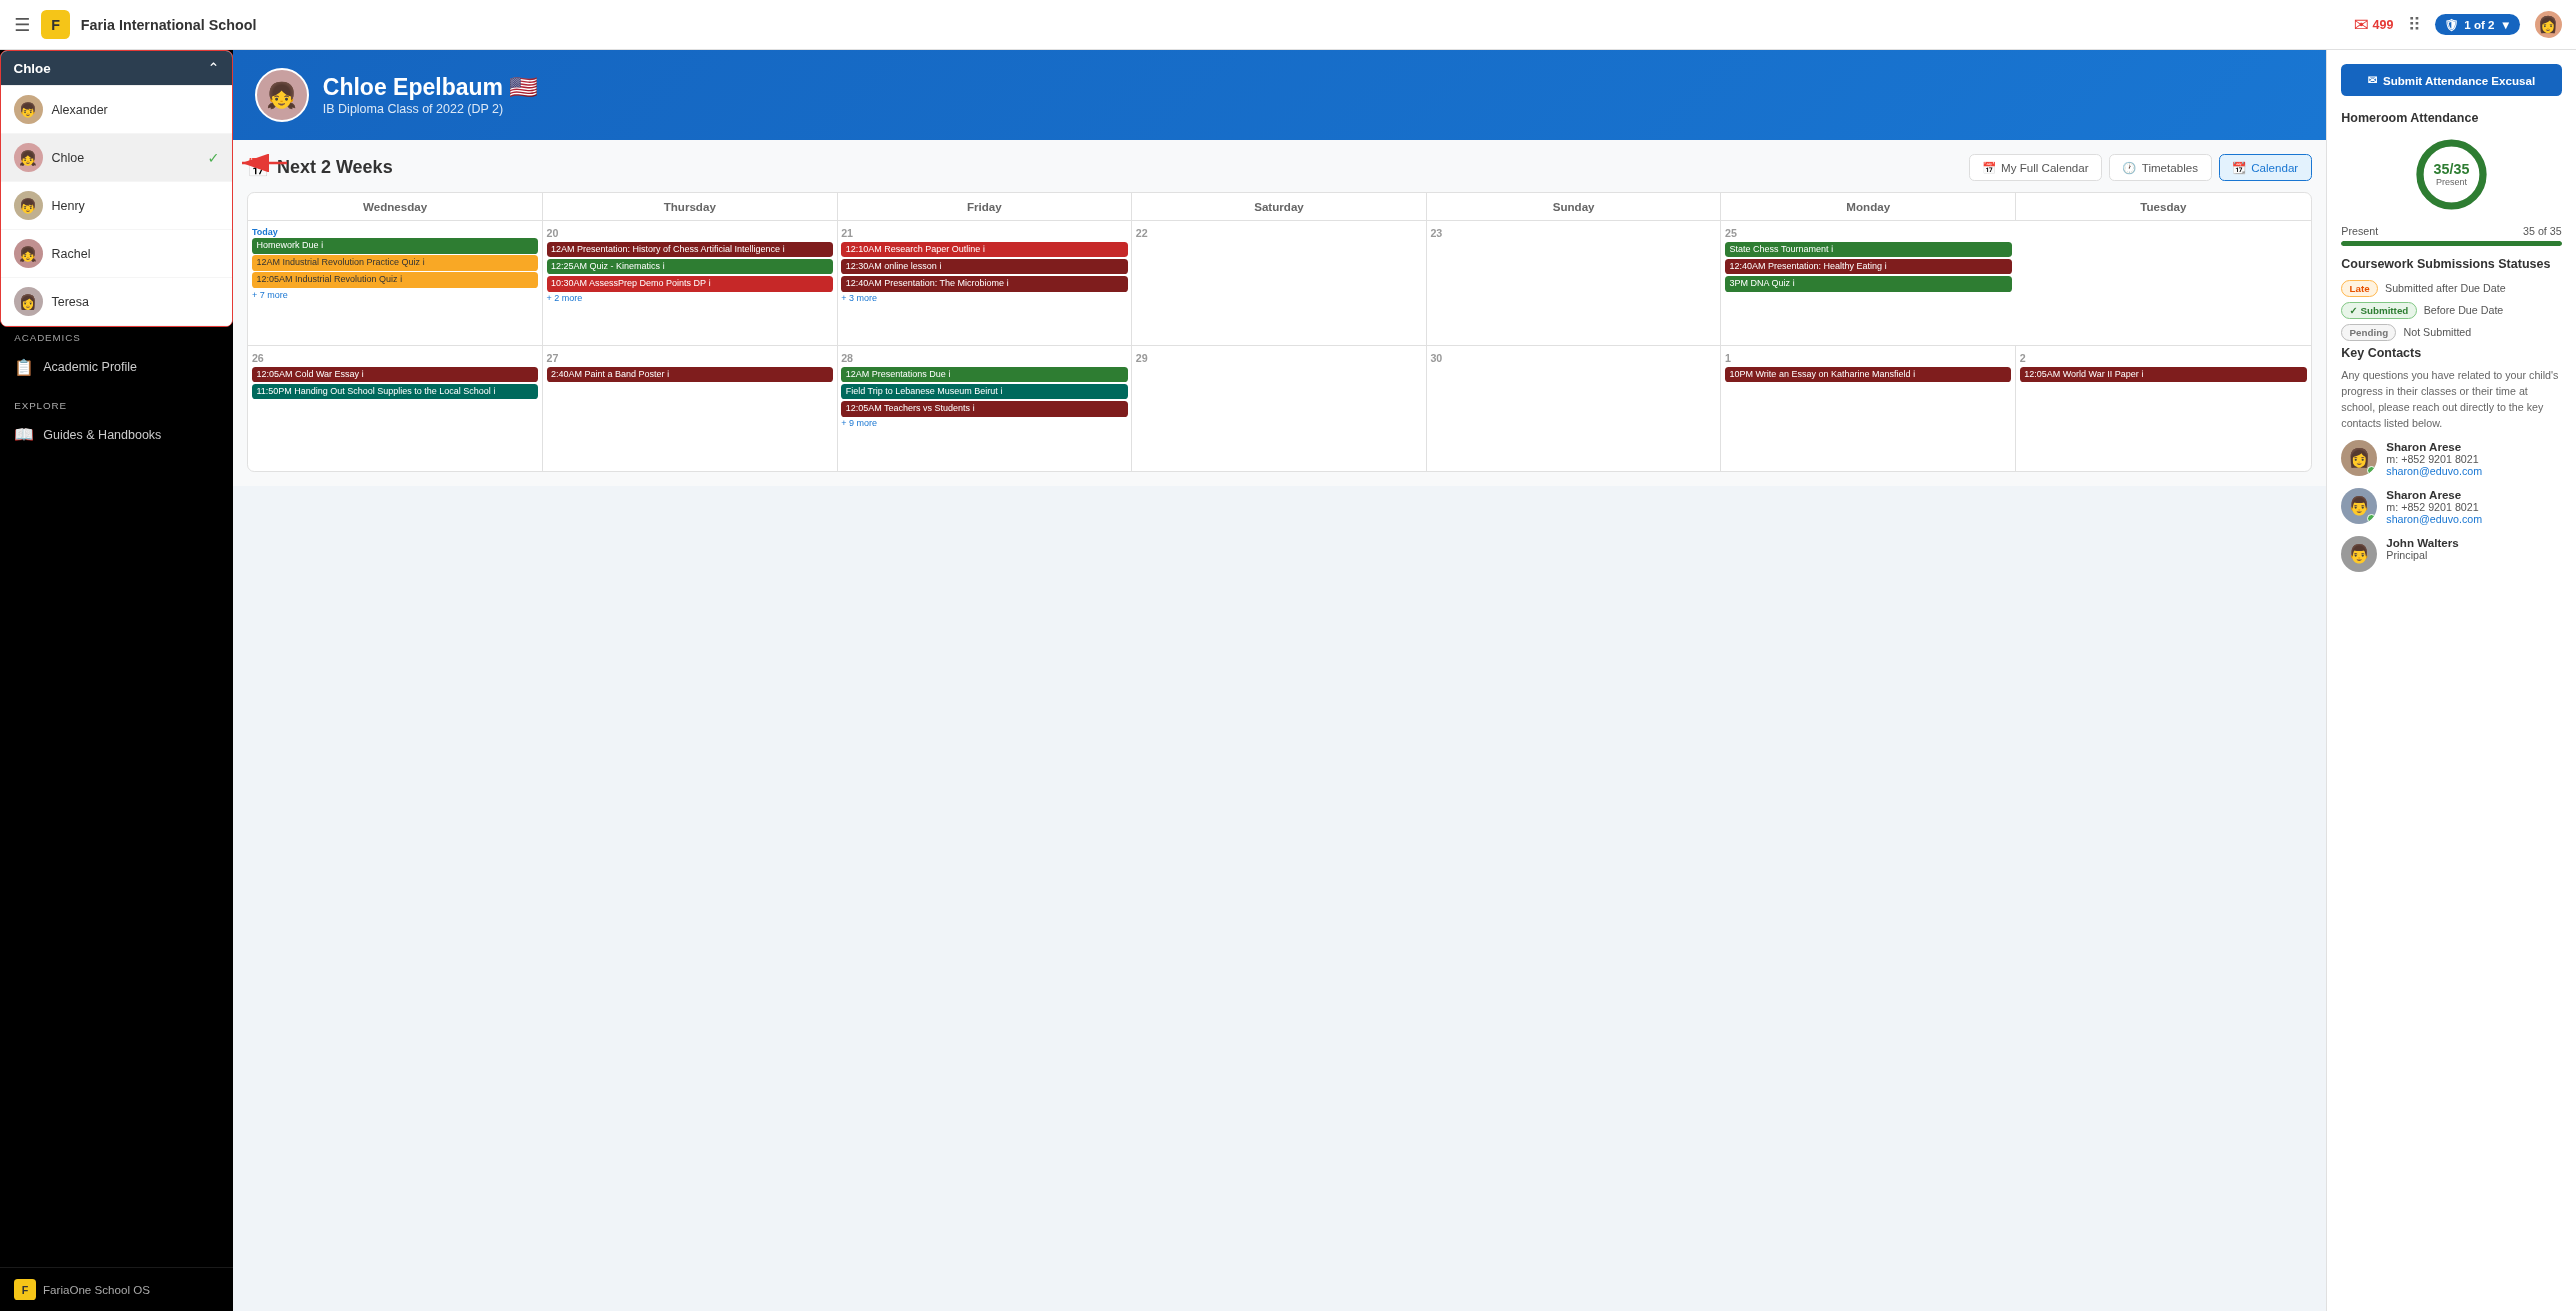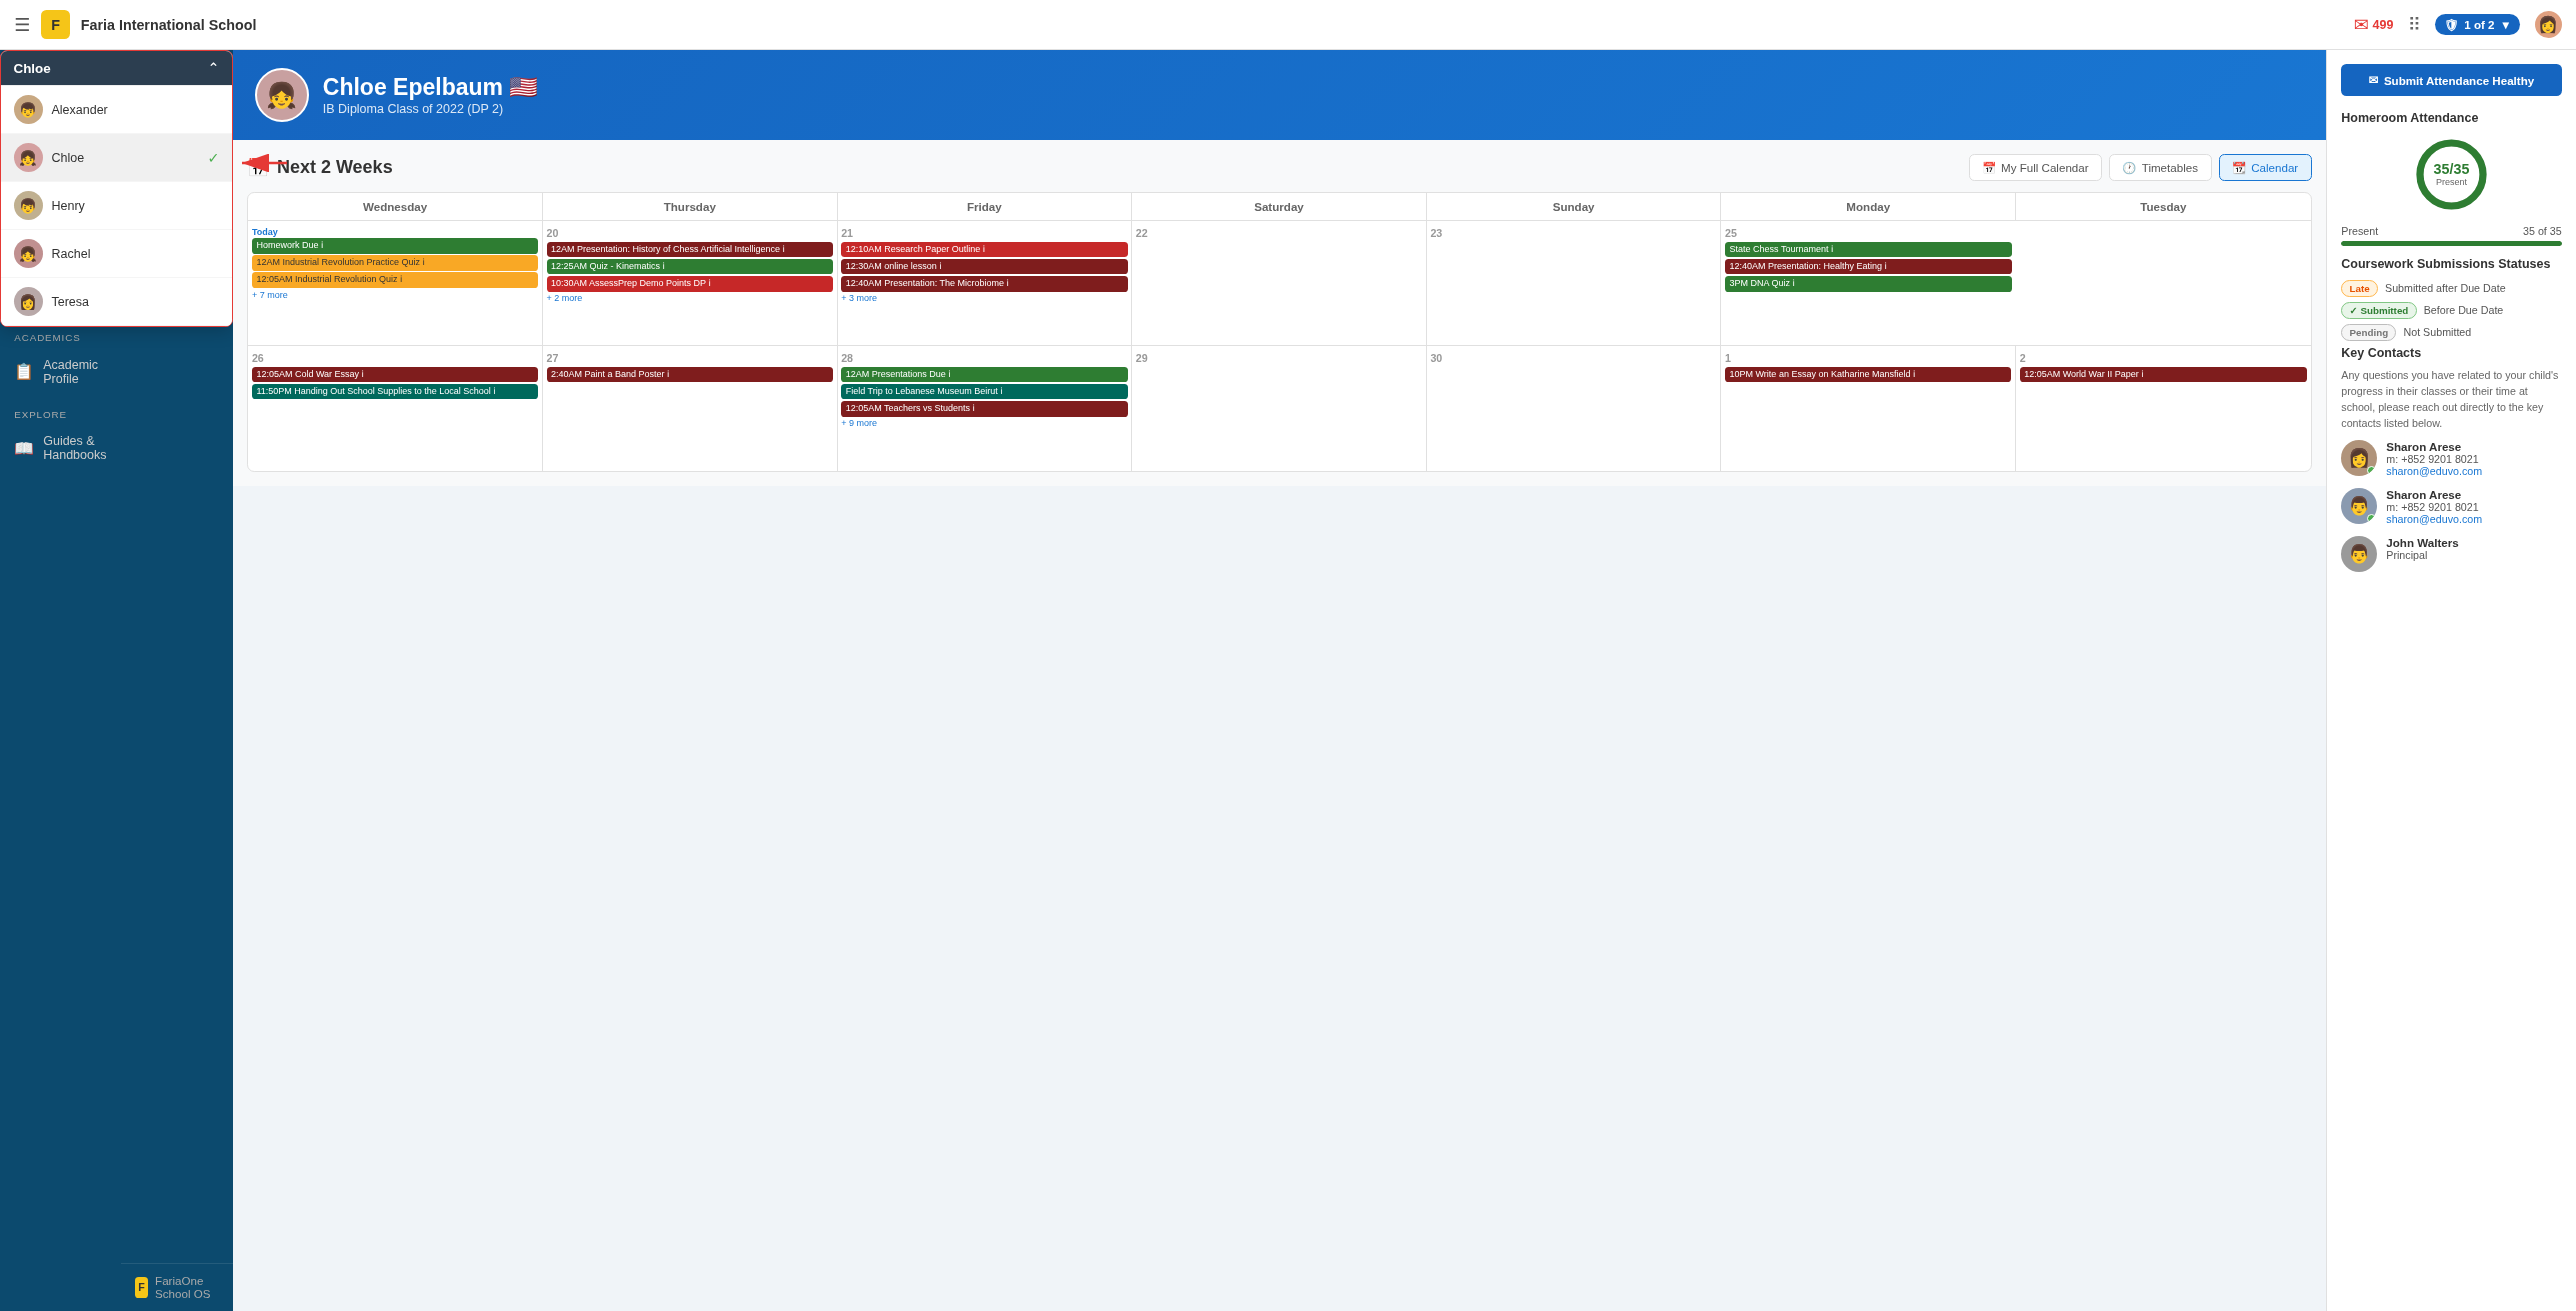--- a/index.html
+++ b/index.html
@@ -25,22 +25,22 @@
       padding: 3.6px 9px; font-size: 11.6px; font-weight: 600; cursor: pointer;
     }
     .avatar-circle { width: 27px; height: 27px; border-radius: 50%; background: #ccc; overflow: hidden; }
     .hamburger { font-size: 18px; color: #555; cursor: pointer; }
 
     
     .layout { display: flex; flex: 1; overflow: hidden; }
 
     
     .sidebar {
-      width: 233px; background: #0c4a6e; color: #fff;
-      display: flex; flex-shrink: 0; overflow-y: auto; position: relative;
+      width: 233px; background: #000000; color: #fff;
+      display: flex; flex-direction: column; flex-shrink: 0; overflow-y: auto; position: relative;
     }
 
     
     .student-dropdown {
       position: absolute; top: 0; left: 0; right: 0;
       background: #fff; border-radius: 7.2px; border: 1.8px solid #e53935;
       z-index: 200; box-shadow: 0 3.6px 18px rgba(0,0,0,0.2); overflow: hidden;
     }
     .student-dropdown-header {
       display: flex; align-items: center; justify-content: space-between;
@@ -386,21 +386,21 @@
             </div>
           </div>
 
         </div>
       </div>
     </div>
 
     <div class="right-panel">
       <button class="submit-btn">
         <span>✉</span>
-        <span>Submit Attendance Healthy</span>
+        <span>Submit Attendance Excusal</span>
       </button>
 
       <div class="section-title">Homeroom Attendance</div>
 
       <div class="attendance-circle-wrap">
         <div class="circle-container">
           <svg class="circle-svg" width="81" height="81" viewBox="0 0 90 90">
             <circle class="circle-bg" cx="45" cy="45" r="35"></circle>
             <circle class="circle-fg" cx="45" cy="45" r="35"></circle>
           </svg>

